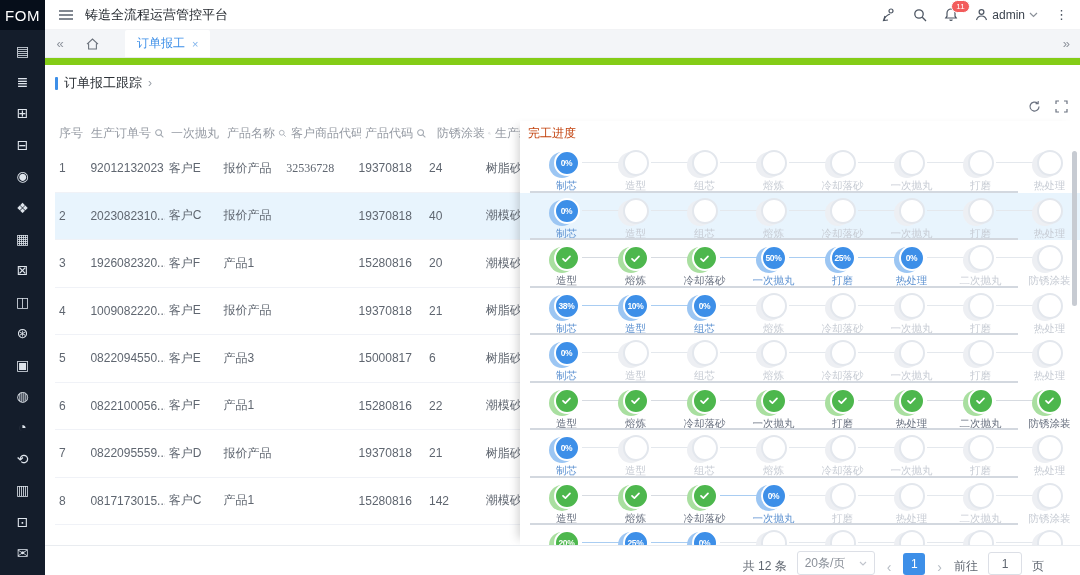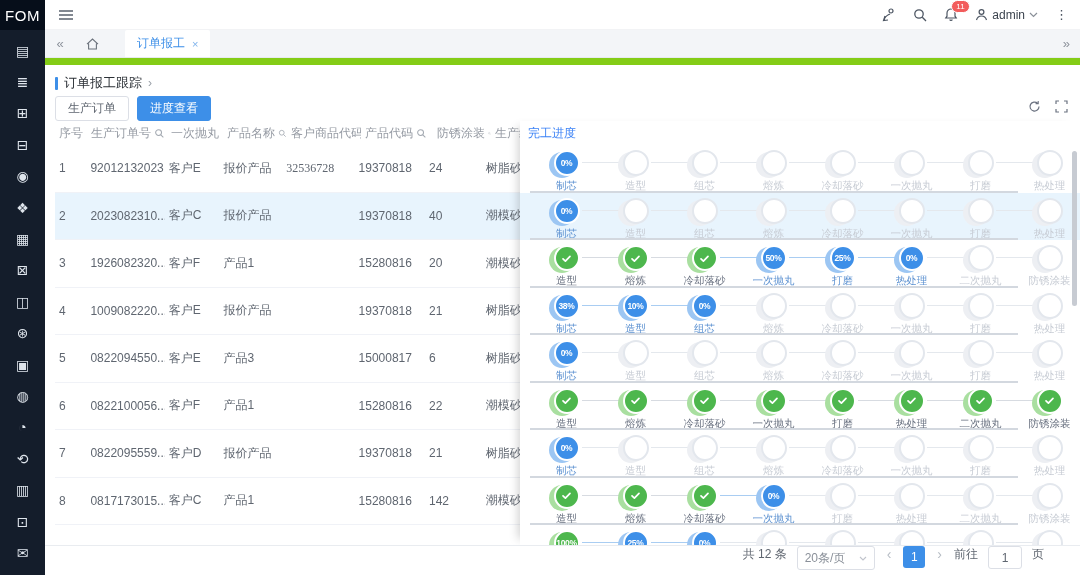--- a/index.html
+++ b/index.html
@@ -54,21 +54,21 @@
     white-space:nowrap;overflow:hidden}
   .rows{position:absolute;left:10px;top:80px;width:465px;bottom:30px;overflow:hidden}
   .row{height:47.5px;display:flex;align-items:center;border-bottom:1px solid #f0f2f7;
     font-size:12px;color:#5f6670}
   .row.hl{background:#e8f4fd}
   .cell{padding-left:4px;white-space:nowrap;overflow:hidden}
 
   
   .panel{position:absolute;left:475px;top:56px;right:0;bottom:30px;background:#fff;
     box-shadow:-8px 0 9px -6px rgba(0,0,0,.18);overflow:hidden;z-index:2}
-  .panel-header{height:24px;font-size:12px;color:#3b82f6;padding-left:8px;display:flex;align-items:center}
+  .panel-header{height:24px;font-size:12px;color:#c2410c;padding-left:8px;display:flex;align-items:center}
   .prow{height:47.5px;position:relative;display:flex;padding-left:12px}
   .prow.hl{background:#e8f4fd}
   .prow::after{content:"";position:absolute;left:10px;bottom:0;width:488px;height:2px;background:#d3d8df}
   .step{width:69px;position:relative;flex:none}
   .back{position:absolute;left:50%;margin-left:-18px;top:7px;width:26px;height:26px;border-radius:50%;z-index:1}
   .front{position:absolute;left:50%;margin-left:-13px;top:5px;width:26px;height:26px;border-radius:50%;
     border:2px solid #fff;display:flex;align-items:center;justify-content:center;z-index:2;
     font-size:8.5px;font-weight:bold;color:#fff;letter-spacing:-.3px}
   .sline{position:absolute;top:17px;left:calc(50% + 15px);width:39px;height:1px;z-index:0}
   .slabel{position:absolute;top:34px;left:0;width:69px;text-align:center;font-size:10.5px;white-space:nowrap}
@@ -80,21 +80,21 @@
   .s-pend .slabel{color:#c7ccd4}
   .s-pct .slabel,.s-done-pct .slabel{color:#5d92d1}
   .s-done .slabel{color:#697180}
 
   
   .hthumb{position:absolute;left:477px;top:480px;width:386px;height:6px;border-radius:3px;background:#b3b9c2;z-index:4}
   .vthumb{position:absolute;right:3px;top:30px;width:5px;height:155px;border-radius:3px;background:#c7cbd2;z-index:4}
 
   
   .pagination{position:absolute;left:0;right:0;bottom:0;height:30px;background:#fff;border-top:1px solid #e9ecf0;
-    display:flex;align-items:flex-start;justify-content:flex-end;gap:10px;padding-right:36px;
+    display:flex;align-items:flex-end;justify-content:flex-end;gap:10px;padding-right:36px;
     font-size:12px;color:#5f6670;z-index:5}
   .psize{width:78px;height:24px;border:1px solid #dcdfe6;border-radius:3px;display:flex;align-items:center;
     justify-content:space-between;padding:0 7px;color:#8a9099;cursor:pointer}
   .parrow{color:#b6bcc4;font-size:14px;cursor:pointer;padding:0 2px}
   .pnum{width:22px;height:22px;background:#3d8fe8;color:#fff;border-radius:3px;display:flex;
     align-items:center;justify-content:center;cursor:pointer}
   .pginput{width:34px;height:23px;border:1px solid #dcdfe6;border-radius:3px;text-align:center;
     font-size:12px;color:#5f6670;font-family:inherit}
 </style>
 </head>
@@ -126,20 +126,21 @@
 <div class="header">
   <span class="hamburger">
     <svg width="14" height="12" viewBox="0 0 14 12">
         <g stroke="#4c5562" stroke-width="1.4">
           <line x1="0" y1="2" x2="14" y2="2"></line>
           <line x1="0" y1="6" x2="14" y2="6"></line>
           <line x1="0" y1="10" x2="14" y2="10"></line>
         </g>
       </svg>
   </span>
+  <span class="header-title">铸造全流程运营管控平台</span>
   <div class="header-right">
     <span class="hicon">
       <svg width="15" height="14" viewBox="0 0 15 14" fill="none" stroke="#4c5562" stroke-width="1.2">
           <circle cx="10" cy="3" r="2"></circle>
           <path d="M3 12c1-4 4-5 6-6M4 8l-1.5 4.5L7 12"></path>
         </svg>
     </span>
     <span class="hicon">
       <svg width="14" height="14" viewBox="0 0 14 14" fill="none" stroke="#4c5562" stroke-width="1.3">
           <circle cx="6" cy="6" r="4.2"></circle>
@@ -181,24 +182,20 @@
   <span class="tb-fwd">»</span>
 </div>
 
 <div class="main">
   <div class="card-title">
     <span class="tbar"></span>
     <span class="ctitle">订单报工跟踪</span>
     <span class="cchev">›</span>
   </div>
 
-  <div class="toolbar">
-    <button class="btn">生产订单</button>
-    <button class="btn primary">进度查看</button>
-  </div>
 
   <div class="tool-icons">
     <span>
       <svg width="13" height="13" viewBox="0 0 13 13" fill="none" stroke="#6b7280" stroke-width="1.2">
           <path d="M11 6.5a4.5 4.5 0 1 1-1.4-3.2"></path>
           <path d="M10.2 1v2.6H7.6" stroke-width="1.1"></path>
         </svg>
     </span>
     <span>
       <svg width="13" height="13" viewBox="0 0 13 13" fill="none" stroke="#6b7280" stroke-width="1.2">
@@ -813,21 +810,21 @@
             <span class="back"></span>
             <span class="front"></span>
             <span class="slabel">防锈涂装</span>
           </div>
         </div>
         <div class="prow">
           <div class="step s-done-pct">
             <span class="back"></span>
             <span class="sline" style="background:#a9cdf2"></span>
             <span class="front">
-              <span>100%</span>
+              <span>20%</span>
             </span>
             <span class="slabel"></span>
           </div>
           <div class="step s-pct">
             <span class="back"></span>
             <span class="sline" style="background:#a9cdf2"></span>
             <span class="front">
               <span>25%</span>
             </span>
             <span class="slabel"></span>

